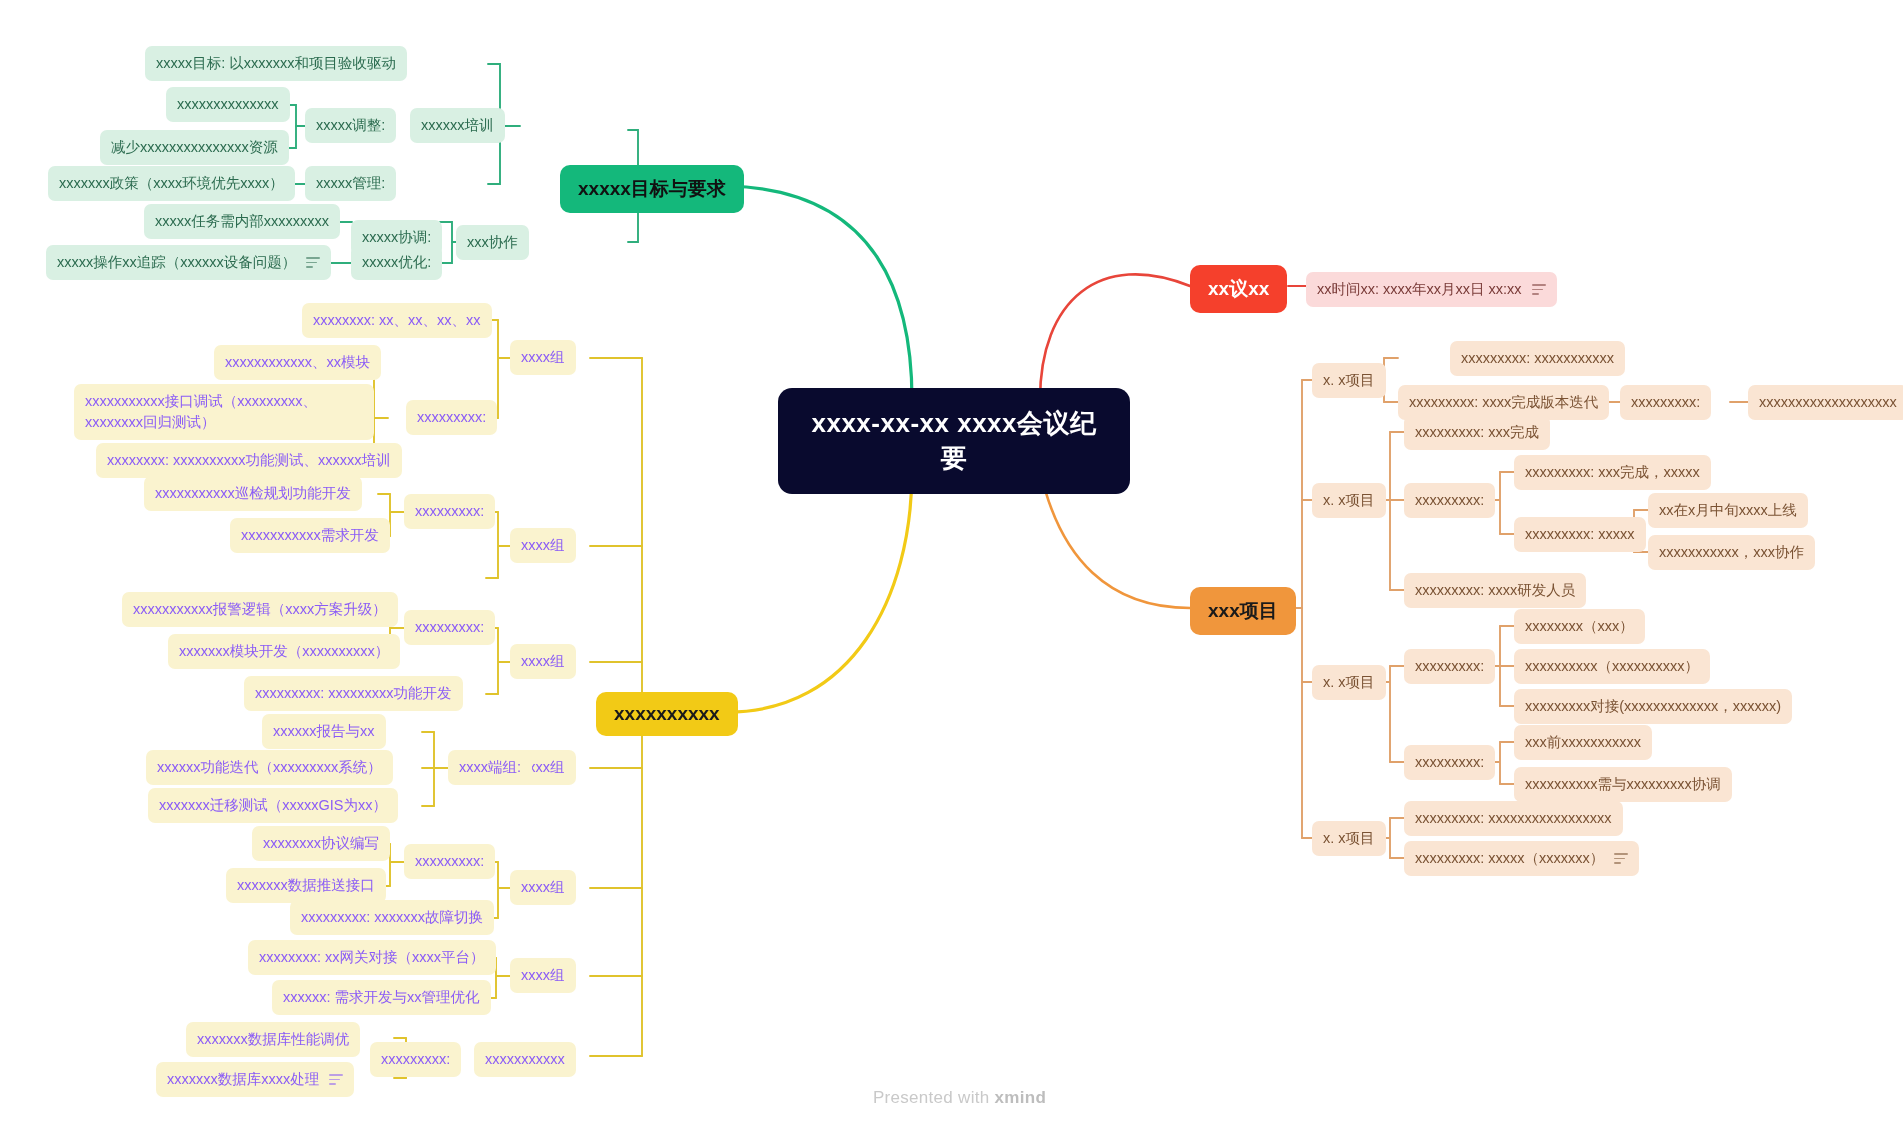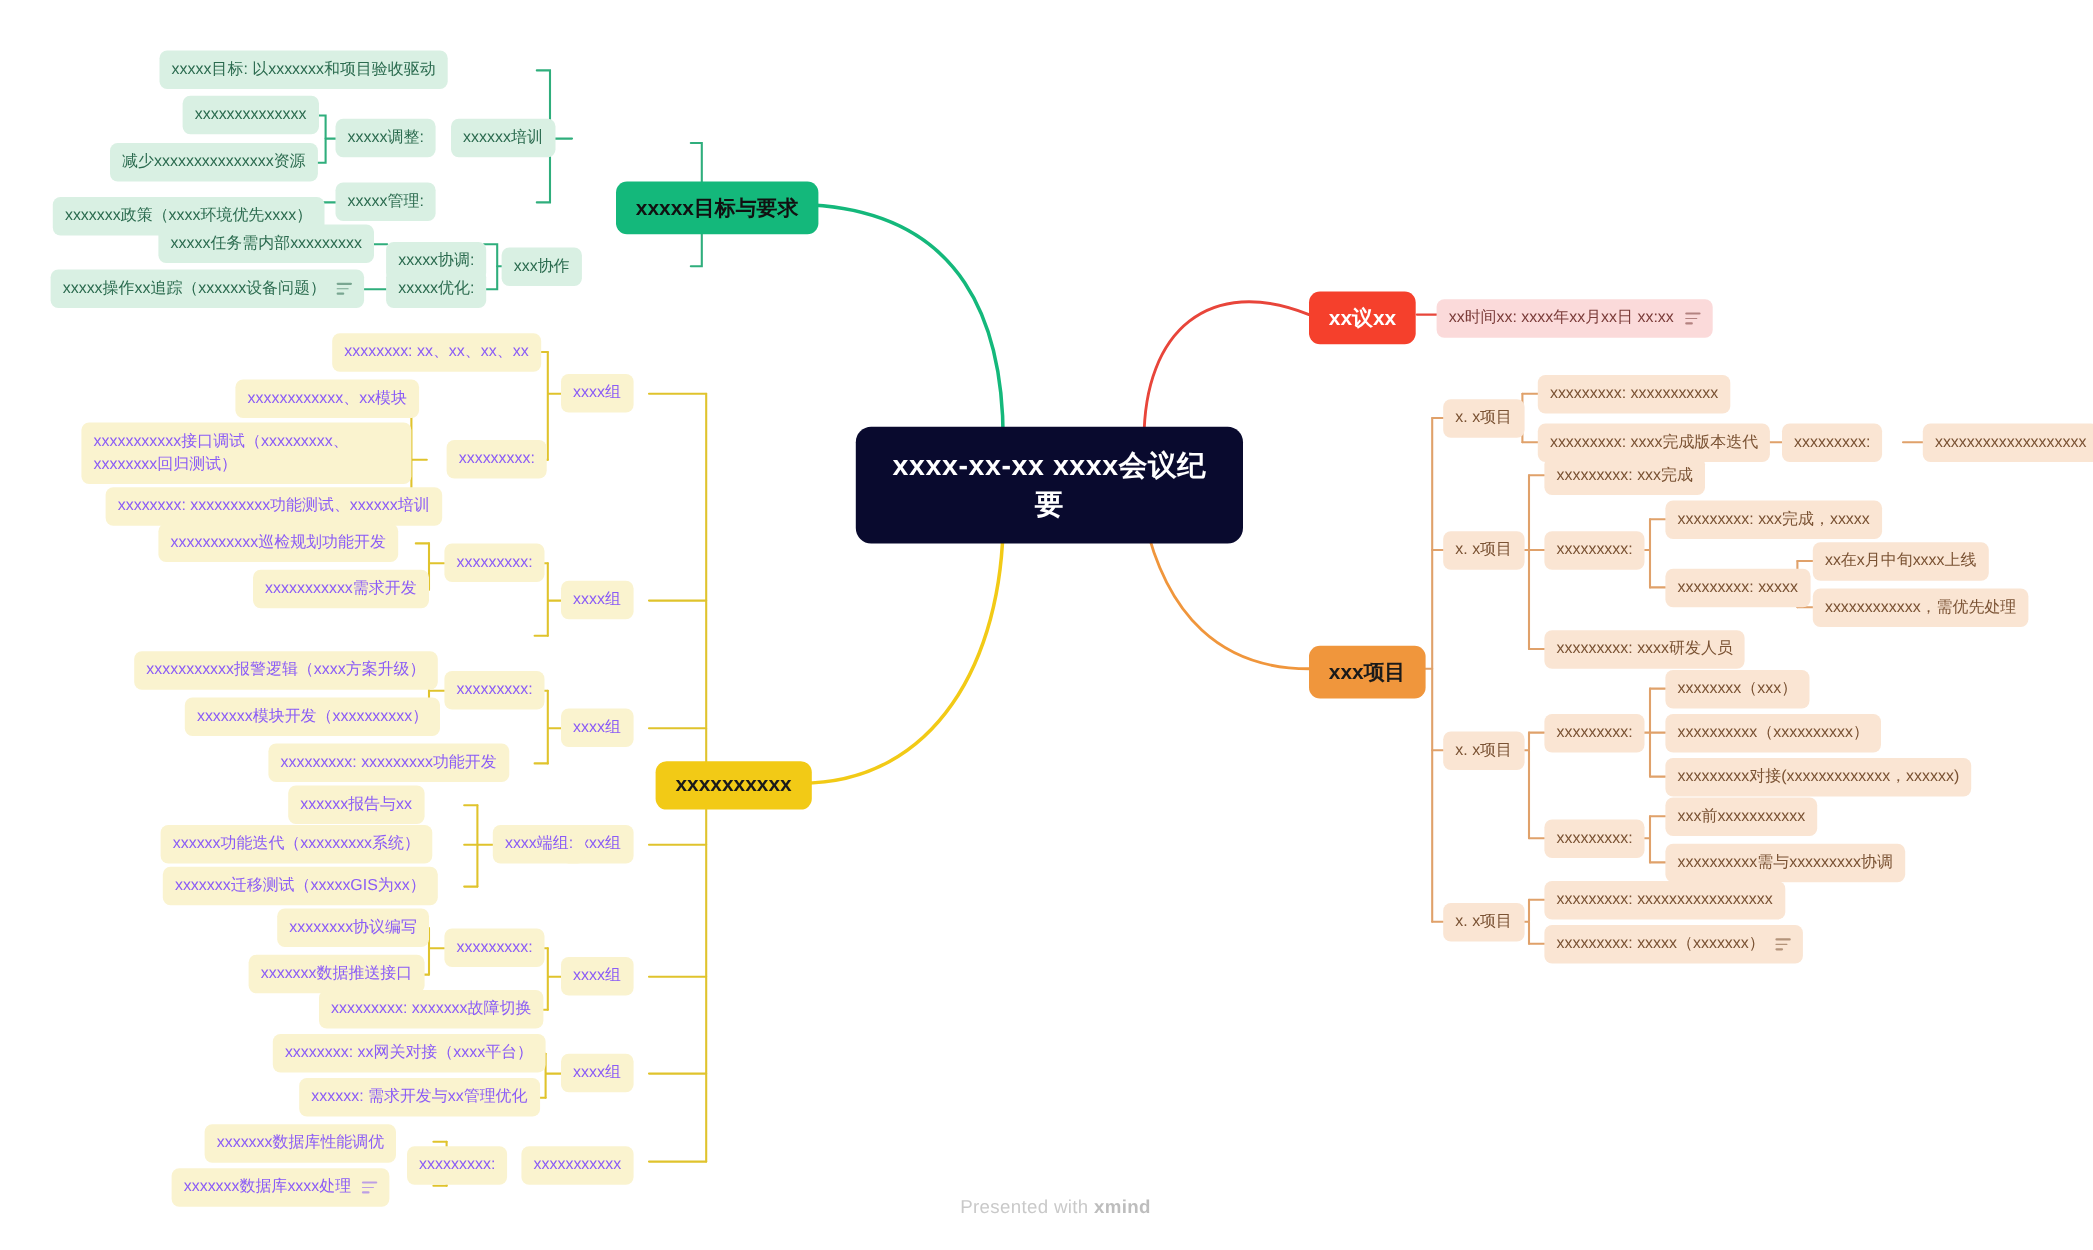--- a/index.html
+++ b/index.html
@@ -181,21 +181,21 @@
 
   <div class="node sub g" style="left:145px;top:46px;">
     <span class="txt">xxxxx目标: 以xxxxxxx和项目验收驱动</span>
   </div>
   <div class="node sub g" style="left:166px;top:87px;">
     <span class="txt">xxxxxxxxxxxxxx</span>
   </div>
   <div class="node sub g" style="left:100px;top:130px;">
     <span class="txt">减少xxxxxxxxxxxxxxx资源</span>
   </div>
-  <div class="node sub g" style="left:48px;top:179px;">
+  <div class="node sub g" style="left:48px;top:166px;">
     <span class="txt">xxxxxxx政策（xxxx环境优先xxxx）</span>
   </div>
   <div class="node sub g" style="left:144px;top:204px;">
     <span class="txt">xxxxx任务需内部xxxxxxxxx</span>
   </div>
   <div class="node sub g" style="left:46px;top:245px;">
     <span class="txt">xxxxx操作xx追踪（xxxxxx设备问题）</span>
     <span class="noteicon">
         <i></i>
         <i></i>
@@ -215,21 +215,21 @@
       </span>
   </div>
 
   <div class="node main orange" style="left:1190px;top:587px;">
     <span class="txt">xxx项目</span>
   </div>
 
   <div class="node sub o" style="left:1312px;top:363px;">
     <span class="txt">x. x项目</span>
   </div>
-  <div class="node sub o" style="left:1398px;top:341px;text-align:right;">
+  <div class="node sub o" style="left:1450px;top:341px;text-align:right;">
     <span class="txt">xxxxxxxxx: xxxxxxxxxxx</span>
   </div>
   <div class="node sub o" style="left:1398px;top:385px;">
     <span class="txt">xxxxxxxxx: xxxx完成版本迭代</span>
   </div>
   <div class="node sub o" style="left:1620px;top:385px;">
     <span class="txt">xxxxxxxxx:</span>
   </div>
   <div class="node sub o" style="left:1748px;top:385px;">
     <span class="txt">xxxxxxxxxxxxxxxxxxx</span>
@@ -247,21 +247,21 @@
   <div class="node sub o" style="left:1514px;top:455px;">
     <span class="txt">xxxxxxxxx: xxx完成，xxxxx</span>
   </div>
   <div class="node sub o" style="left:1514px;top:517px;">
     <span class="txt">xxxxxxxxx: xxxxx</span>
   </div>
   <div class="node sub o" style="left:1648px;top:493px;">
     <span class="txt">xx在x月中旬xxxx上线</span>
   </div>
   <div class="node sub o" style="left:1648px;top:535px;">
-    <span class="txt">xxxxxxxxxxxx，需优先处理</span>
+    <span class="txt">xxxxxxxxxxx，xxx协作</span>
   </div>
   <div class="node sub o" style="left:1404px;top:573px;">
     <span class="txt">xxxxxxxxx: xxxx研发人员</span>
   </div>
 
   <div class="node sub o" style="left:1312px;top:665px;">
     <span class="txt">x. x项目</span>
   </div>
   <div class="node sub o" style="left:1404px;top:649px;">
     <span class="txt">xxxxxxxxx:</span>

